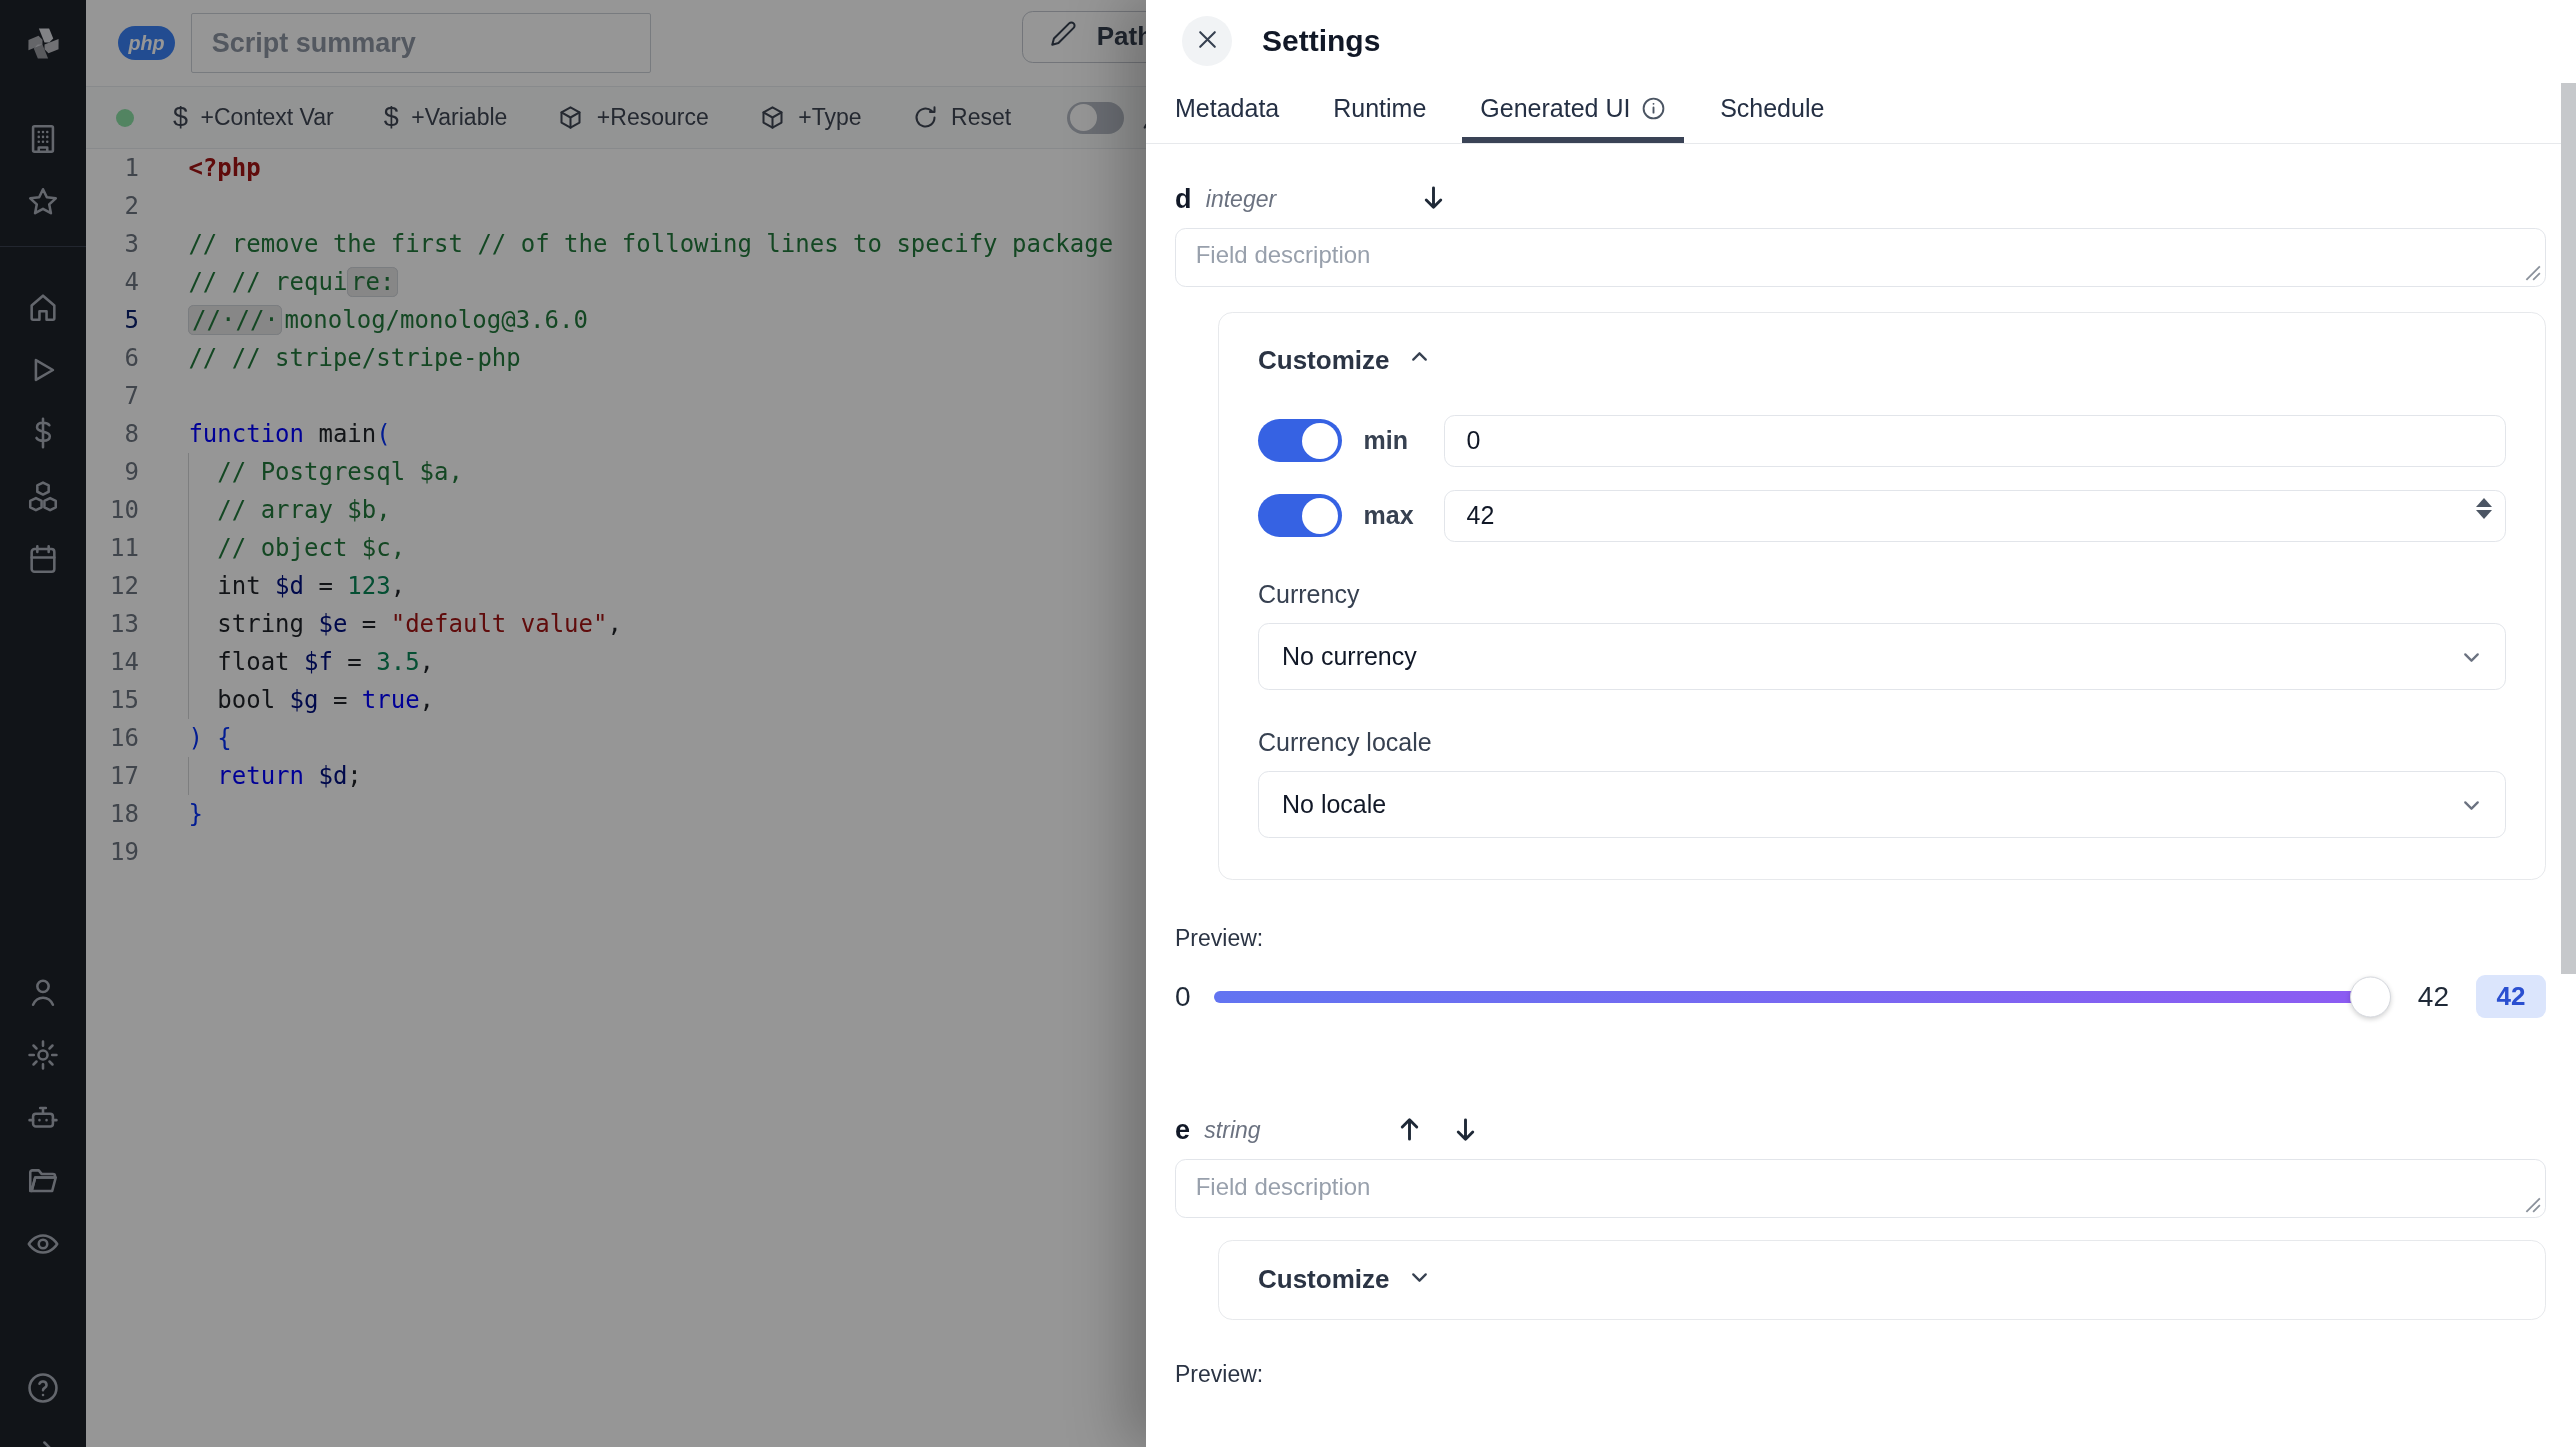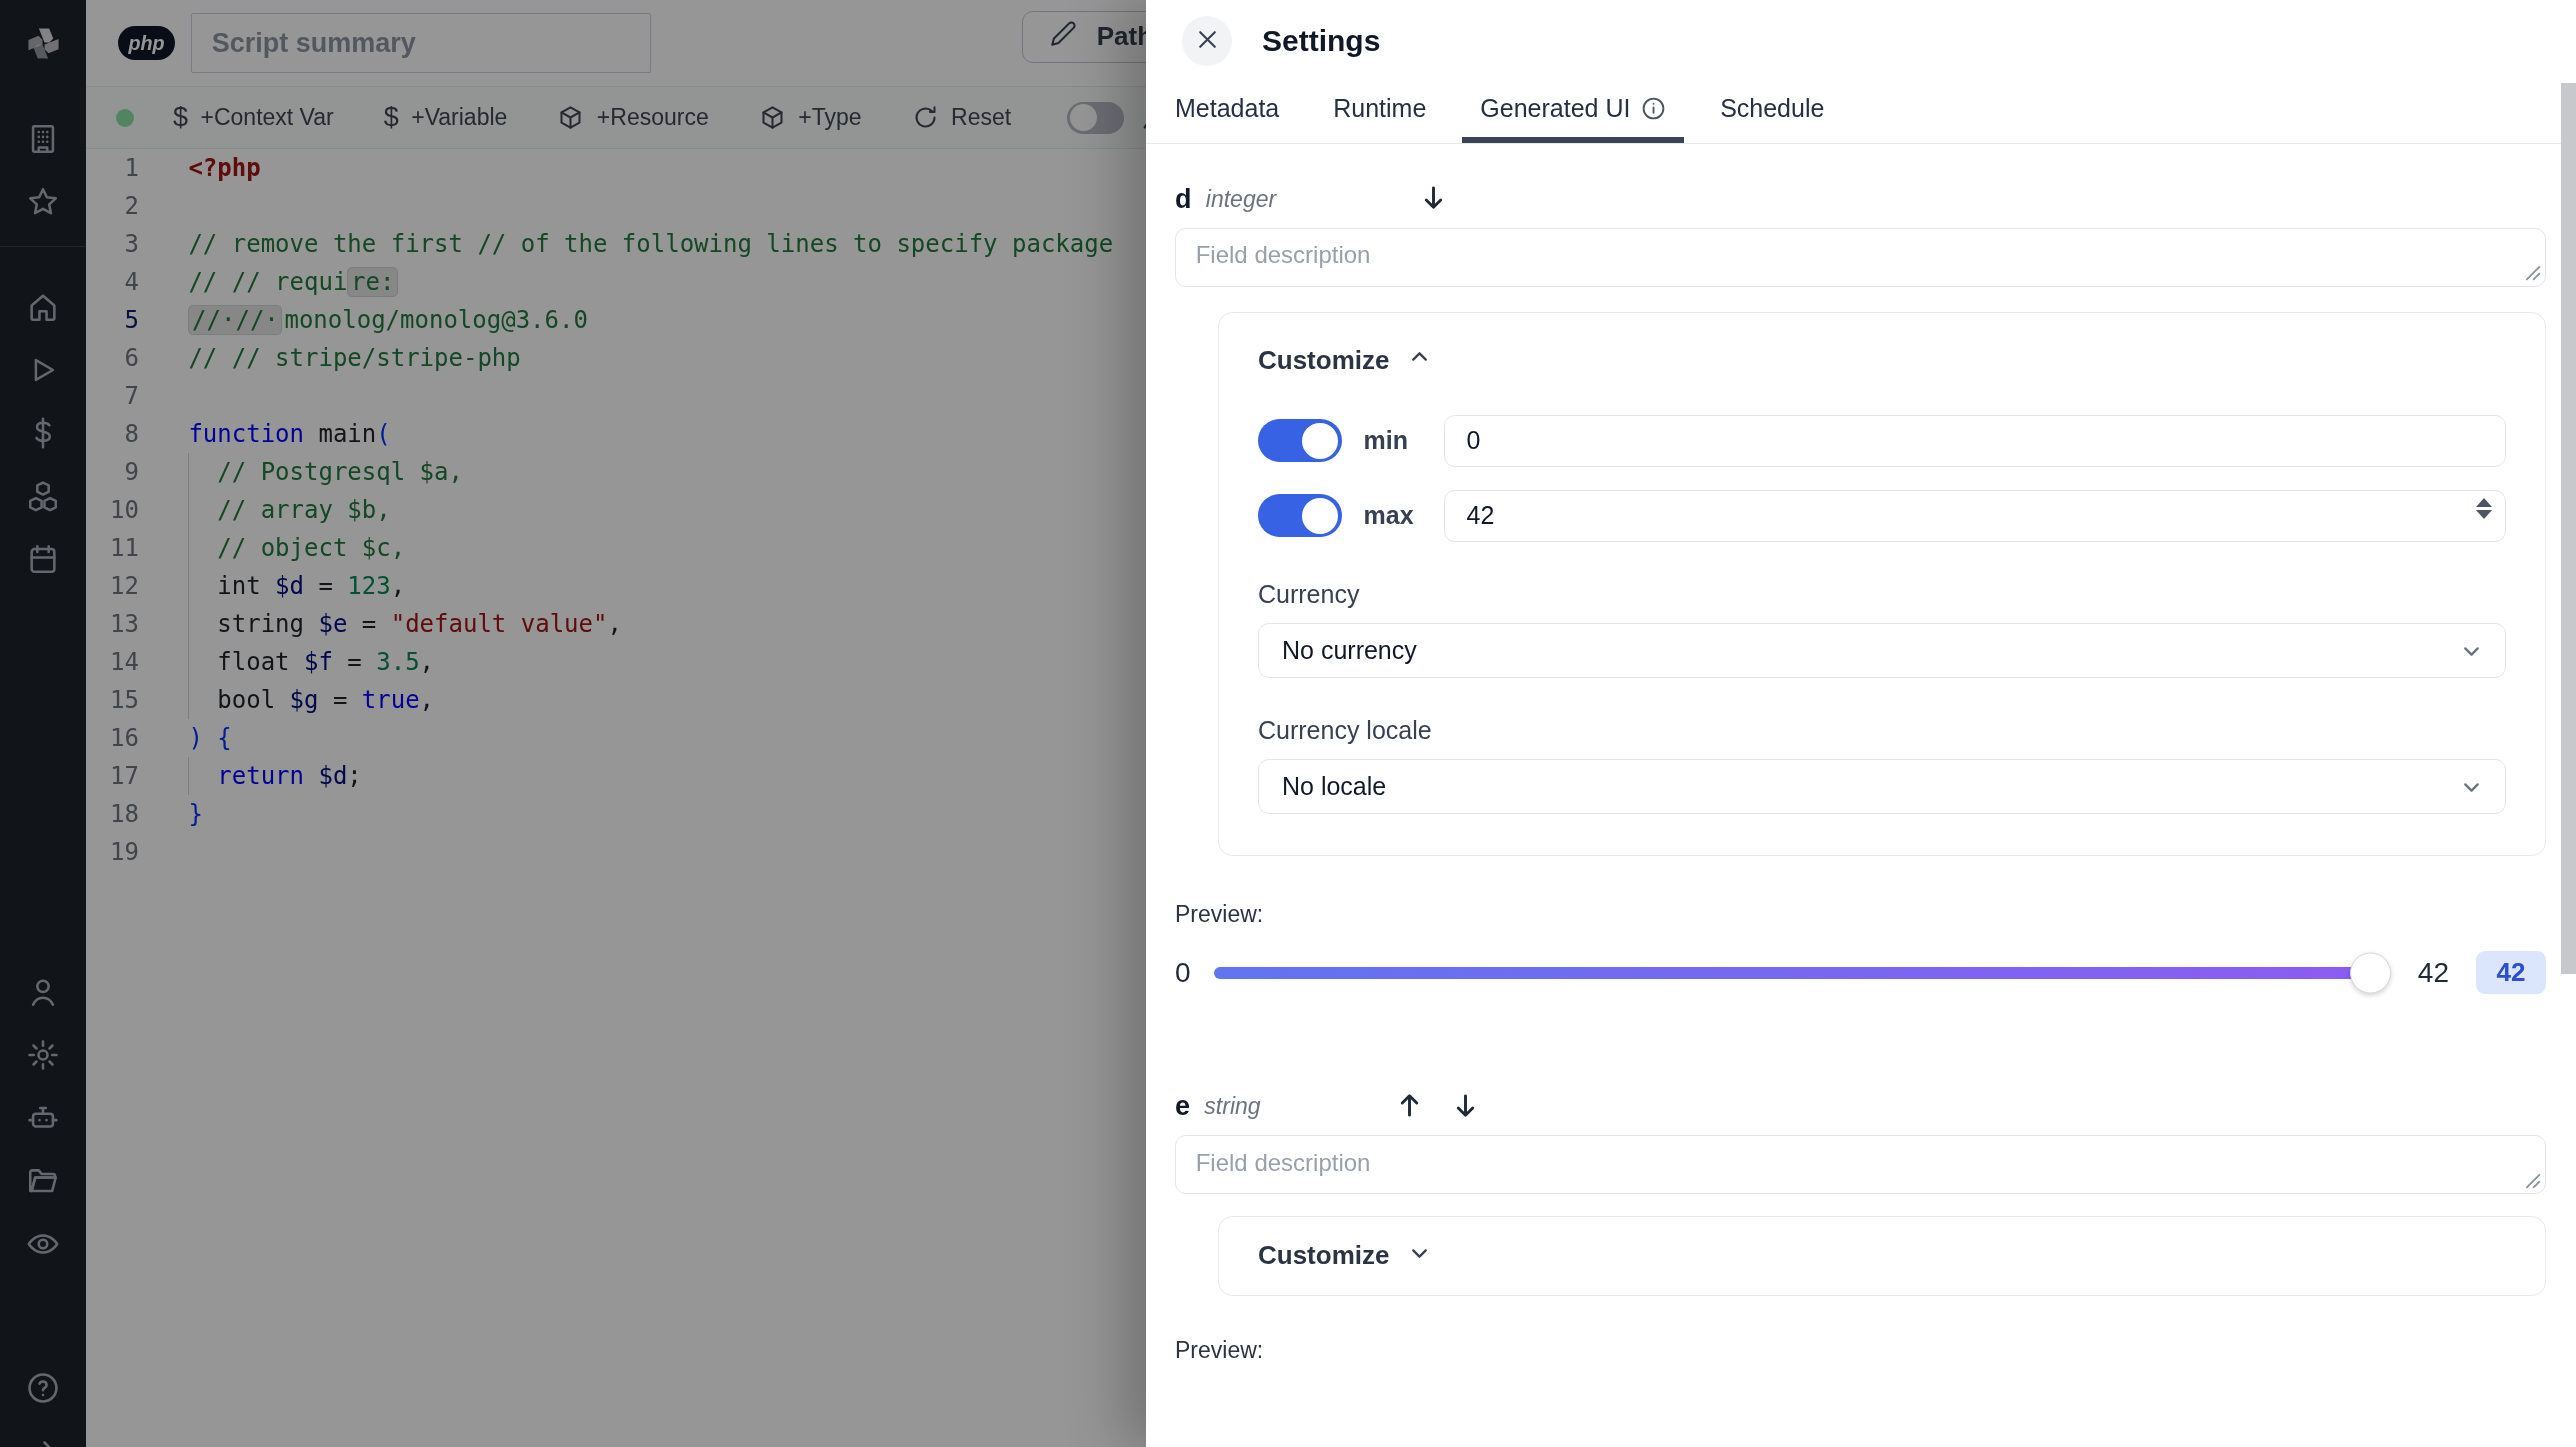--- a/index.html
+++ b/index.html
@@ -16,21 +16,21 @@
               color:#aab0ba; }
   .side-btn svg { width:34px; height:34px; }
   .side-divider { width:86px; height:0.9px; background:#3a4250; margin:12.5px 0; }
   .g-top { margin-top:21.5px; } .g-main { margin-top:29px; }
   .g-lower { margin-top:370px; } .g-bottom { margin-top:81px; }
 
   
   .main { position:absolute; left:86px; top:0; right:0; height:100%; background:#fff; z-index:2; }
   .topbar { position:relative; height:86px; display:flex; align-items:center; padding-left:32px;
             background:#fff; }
-  .lang-badge { width:57px; height:34px; border-radius:17px; background:#0f172a; color:#fff;
+  .lang-badge { width:57px; height:34px; border-radius:17px; background:#3b82f6; color:#fff;
                 display:flex; align-items:center; justify-content:center;
                 font-size:19.7px; font-weight:bold; font-style:italic; margin-right:16px; }
   .summary-input { width:460px; height:60px; border:1.8px solid #cdd2d9; border-radius:2px;
                    padding:0 19.7px; font-size:27px; font-weight:600; color:#111827;
                    font-family:"Liberation Sans", sans-serif; outline:none; }
   .summary-input::placeholder { color:#8e96a3; }
   .path-btn { position:absolute; left:936px; top:10.7px; height:52px; min-width:215px;
               border:1.8px solid #c3c8d0; border-radius:10.7px; background:#fff;
               display:flex; align-items:center; gap:19.7px; padding:0 27px;
               font-size:26px; font-weight:600; color:#374151; }
@@ -125,21 +125,21 @@
   .tlabel { width:68px; margin-left:21.5px; font-size:25px; font-weight:600; color:#374151; }
   .num-wrap { flex:1; position:relative; margin-left:12.5px; }
   .tinput { width:100%; height:52px; border:1.8px solid #e2e5ea; border-radius:10.7px; padding:0 21.5px;
             font-size:25px; color:#111827; outline:none; font-family:"Liberation Sans", sans-serif; }
   .spin { position:absolute; right:14.3px; top:8px; display:flex; flex-direction:column; gap:3.6px; }
   .spin i { width:0; height:0; border-left:8px solid transparent; border-right:8px solid transparent; }
   .spin .up { border-bottom:9.8px solid #4b5563; }
   .spin .dn { border-top:9.8px solid #4b5563; }
 
   .plabel { margin-top:38px; font-size:25px; color:#374151; }
-  .select { margin-top:14.3px; height:55px; border:1.8px solid #e2e5ea; border-radius:10.7px;
+  .select { margin-top:14.3px; height:67px; border:1.8px solid #e2e5ea; border-radius:10.7px;
             display:flex; align-items:center; padding:0 23px; font-size:25px; color:#111827;
             position:relative; }
   .select svg { position:absolute; right:21.5px; width:25px; height:25px; color:#6b7280; }
 
   .prevlabel { margin-top:45px; font-size:23px; font-weight:400; color:#2b3444; }
   .prevlabel.second { margin-top:41px; }
   .slider-row { margin-top:19.7px; display:flex; align-items:center; height:50px; }
   .smin, .smax { font-size:28px; color:#1f2937; }
   .track { flex:1; height:11.6px; border-radius:6.3px; margin-left:23px;
            background:linear-gradient(90deg,#6274f1,#8d5bf2); position:relative; }

